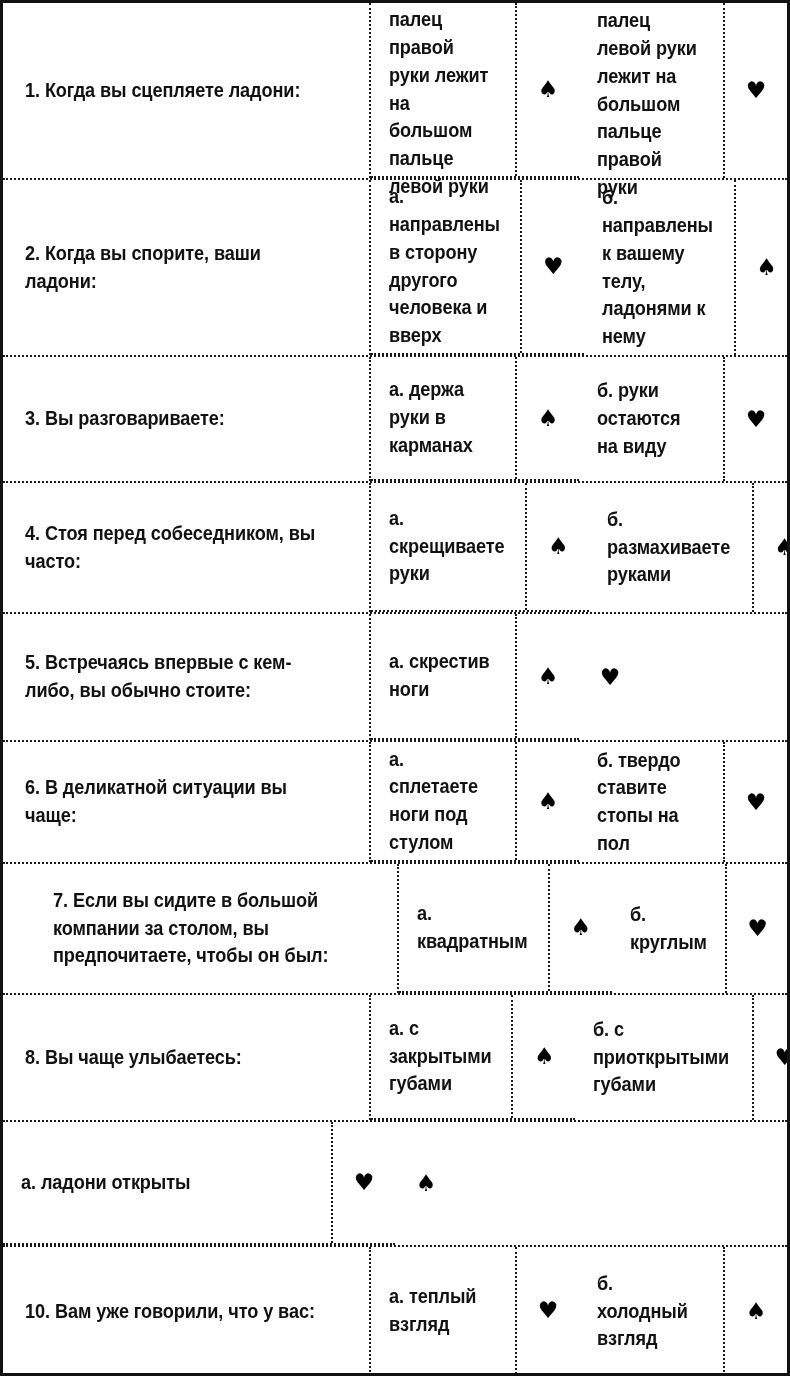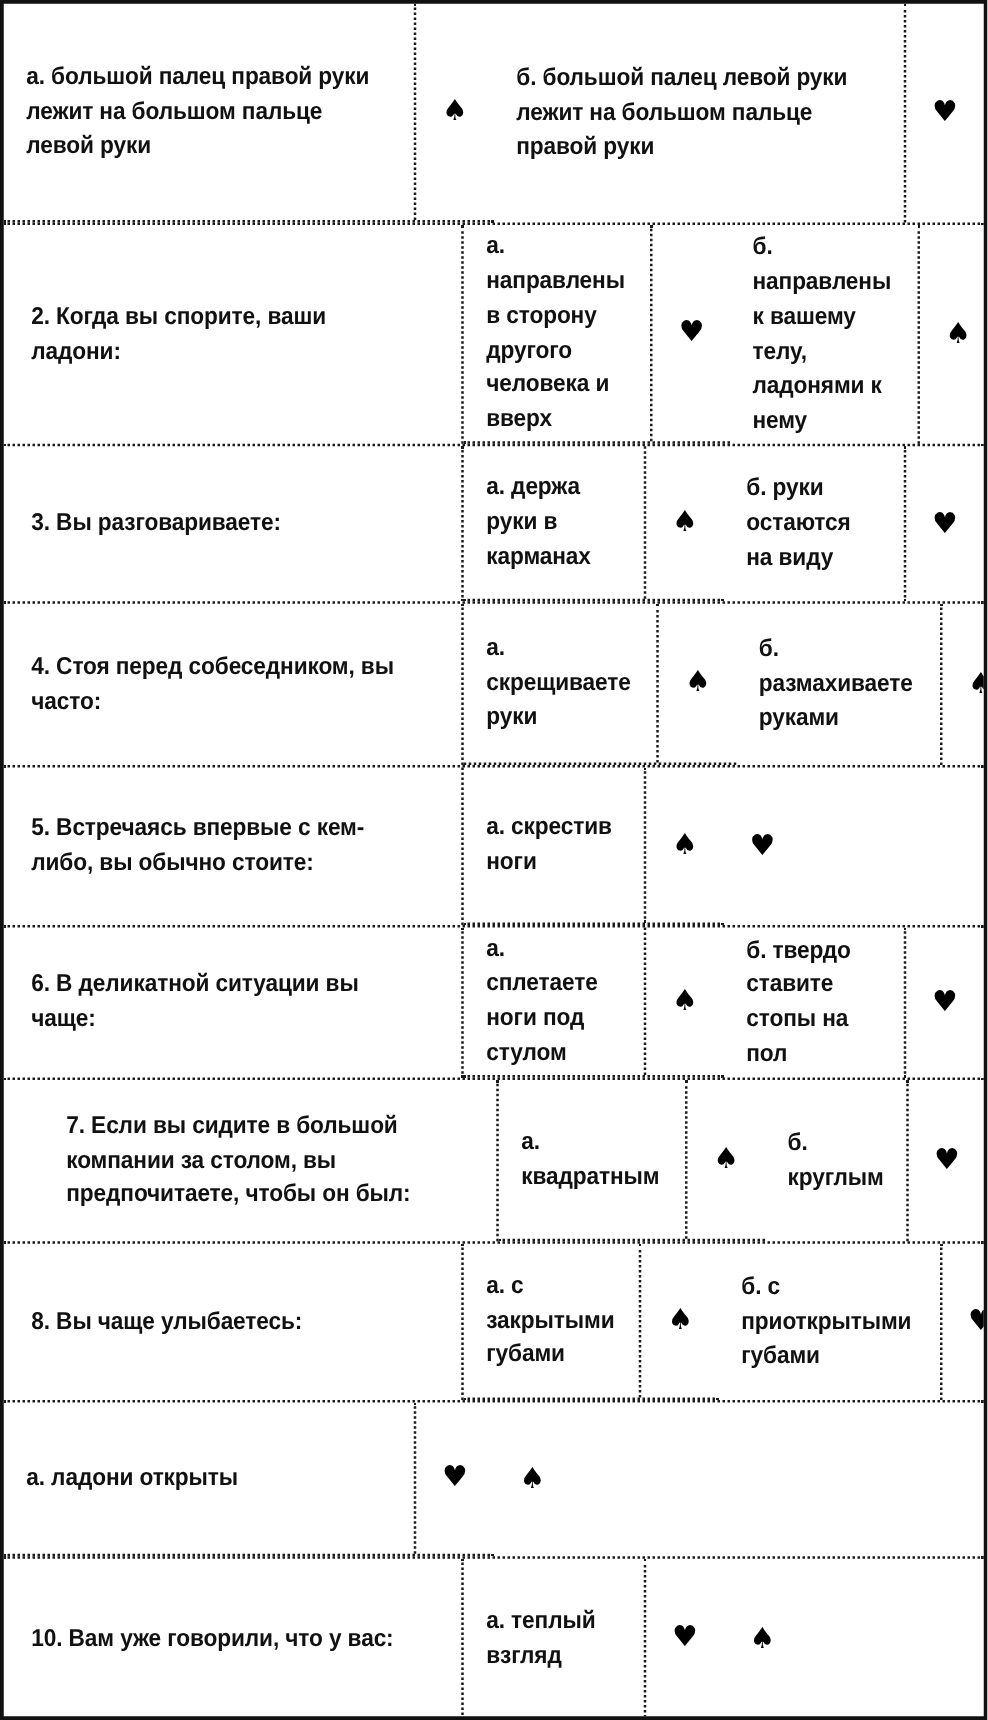--- a/index.html
+++ b/index.html
@@ -108,20 +108,23 @@
     color: #000000;
     display: block;
   }
 </style>
 </head>
 <body>
 
 <div id="quiz-table">
 
   <div class="q-row" style="height:177px;">
+    <div class="q-cell">
+      <div class="q-text"><span class="qnum">1.</span><span> Когда вы сцепляете ладони:</span></div>
+    </div>
     <div class="opts-cell">
       <div class="opt-row">
         <div class="opt-text-cell">
             <div class="opt-text">а. большой палец правой руки лежит на большом пальце левой руки</div>
           </div>
         <div class="suit-cell">
             <span class="suit-glyph">♠</span>
           </div>
       </div>
       <div class="opt-row">
@@ -325,20 +328,23 @@
     <div class="opts-cell">
       <div class="opt-row">
         <div class="opt-text-cell">
             <div class="opt-text">а. теплый взгляд</div>
           </div>
         <div class="suit-cell">
             <span class="suit-glyph">♥</span>
           </div>
       </div>
       <div class="opt-row">
+        <div class="opt-text-cell">
+            <div class="opt-text">б. холодный взгляд</div>
+          </div>
         <div class="suit-cell">
             <span class="suit-glyph">♠</span>
           </div>
       </div>
     </div>
   </div>
 
 </div>
 
 </body></html>

